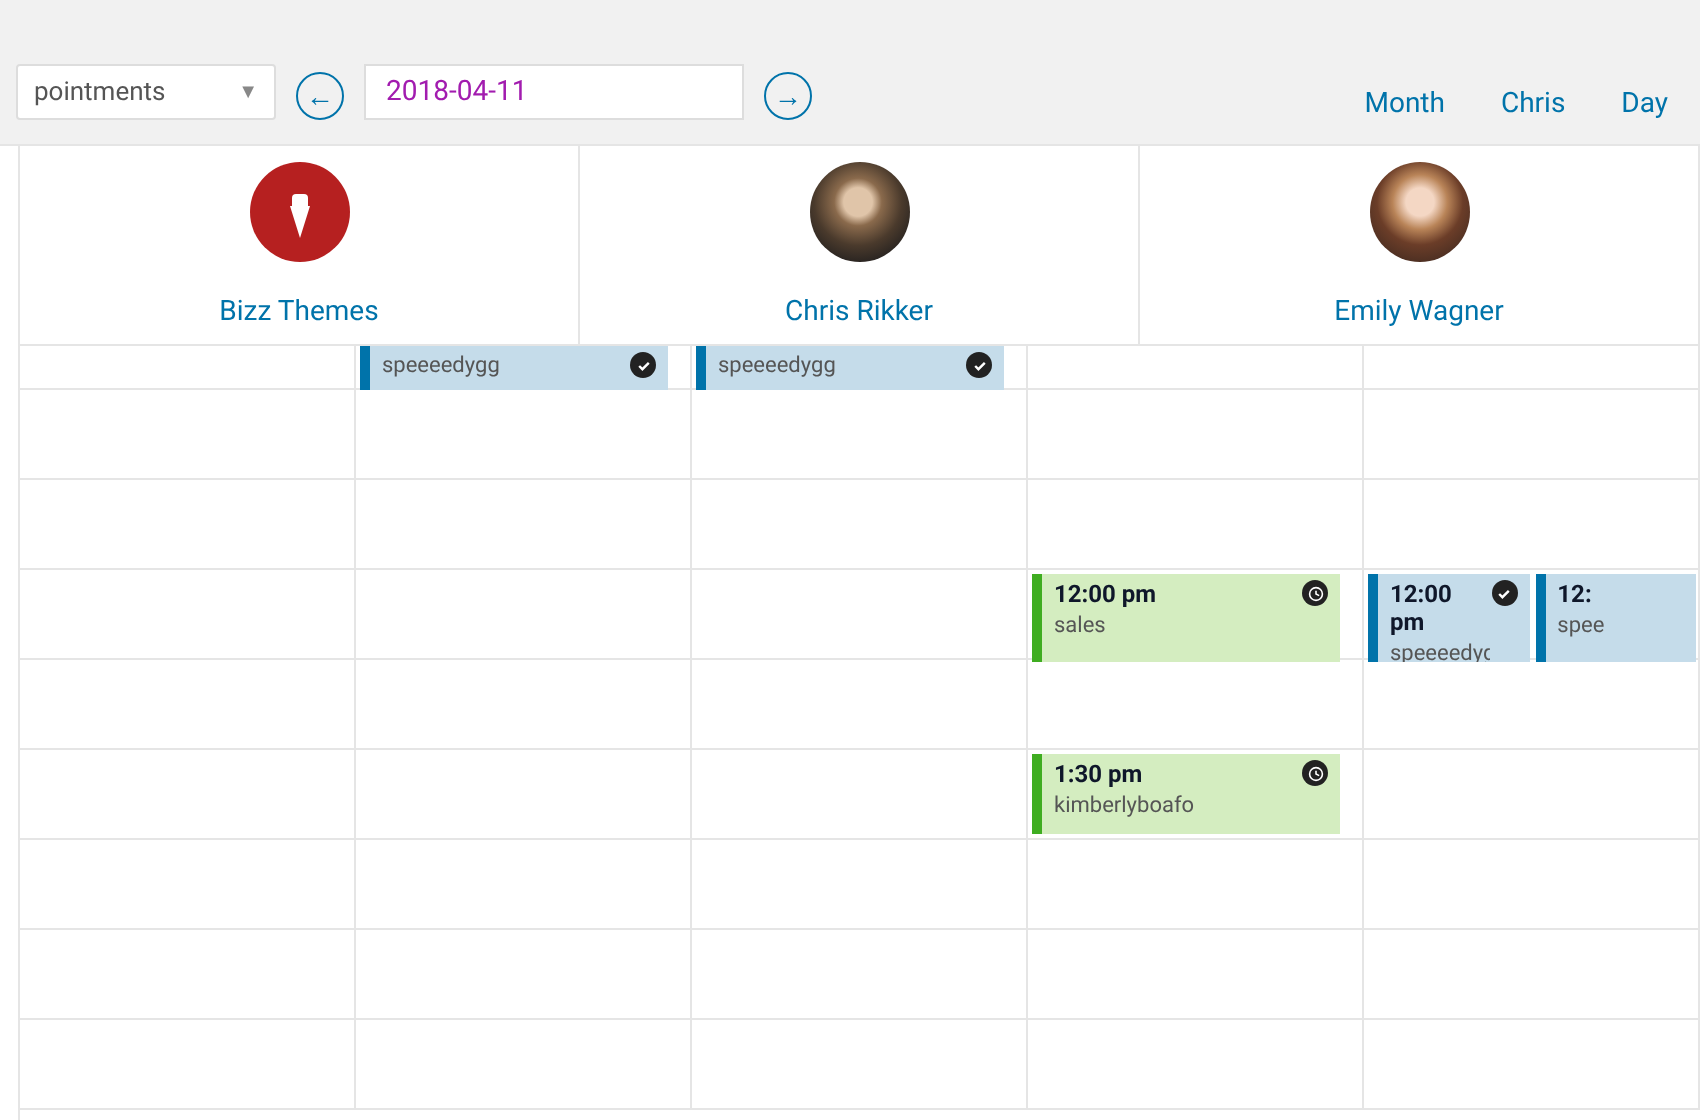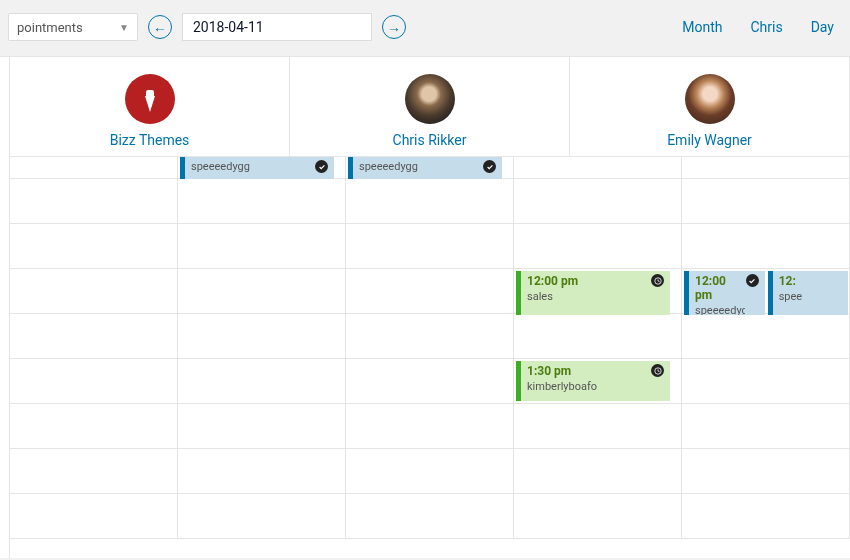--- a/index.html
+++ b/index.html
@@ -7,24 +7,24 @@
     font-family: -apple-system, BlinkMacSystemFont, "Segoe UI", Roboto, Arial, sans-serif;
     font-size: 13px;
     color: #333;
     background: #f1f1f1;
     width: 850px;
     height: 560px;
     overflow: hidden;
   }
   .toolbar {
     display: flex;
-    align-items: center;
+    align-items: flex-end;
     padding: 10px 8px 12px 8px;
     background: #f1f1f1;
-    height: 56px;
+    height: 72px;
   }
   .filter-select {
     height: 28px;
     width: 130px;
     border: 1px solid #ddd;
     background: #fff;
     padding: 0 8px;
     font-size: 13px;
     color: #555;
     border-radius: 2px;
@@ -47,21 +47,21 @@
     font-size: 14px;
     font-weight: bold;
   }
   .date-display {
     height: 28px;
     width: 190px;
     border: 1px solid #ddd;
     background: #fff;
     padding: 0 10px;
     font-size: 14px;
-    color: #0f172a;
+    color: #a21caf;
     display: flex;
     align-items: center;
   }
   .view-tabs {
     margin-left: auto;
     display: flex;
     gap: 28px;
     padding-right: 8px;
   }
   .view-tabs span {
@@ -90,21 +90,21 @@
     border-bottom: 1px solid #e5e5e5;
     margin-left: 10px;
   }
   .col-head {
     flex: 1;
     min-width: 0;
     border-right: 1px solid #e5e5e5;
     display: flex;
     flex-direction: column;
     align-items: center;
-    justify-content: flex-end;
+    justify-content: space-between;
     gap: 8px;
     padding: 8px 4px;
   }
   .avatar {
     width: 50px;
     height: 50px;
     border-radius: 50%;
     background: #ccc;
     display: flex;
     align-items: center;
@@ -221,21 +221,21 @@
     background: #c5dcea;
     border-left-color: #0073aa;
   }
   .appt-green {
     background: #d4edc0;
     border-left-color: #3fad21;
   }
   .appt .time-label {
     font-weight: bold;
     font-size: 12px;
-    color: #4d7c0f;
+    color: #0f172a;
   }
   .appt .cust {
     color: #555;
     font-size: 11px;
     margin-top: 2px;
     white-space: nowrap;
     overflow: hidden;
   }
   .appt .badge {
     position: absolute;

